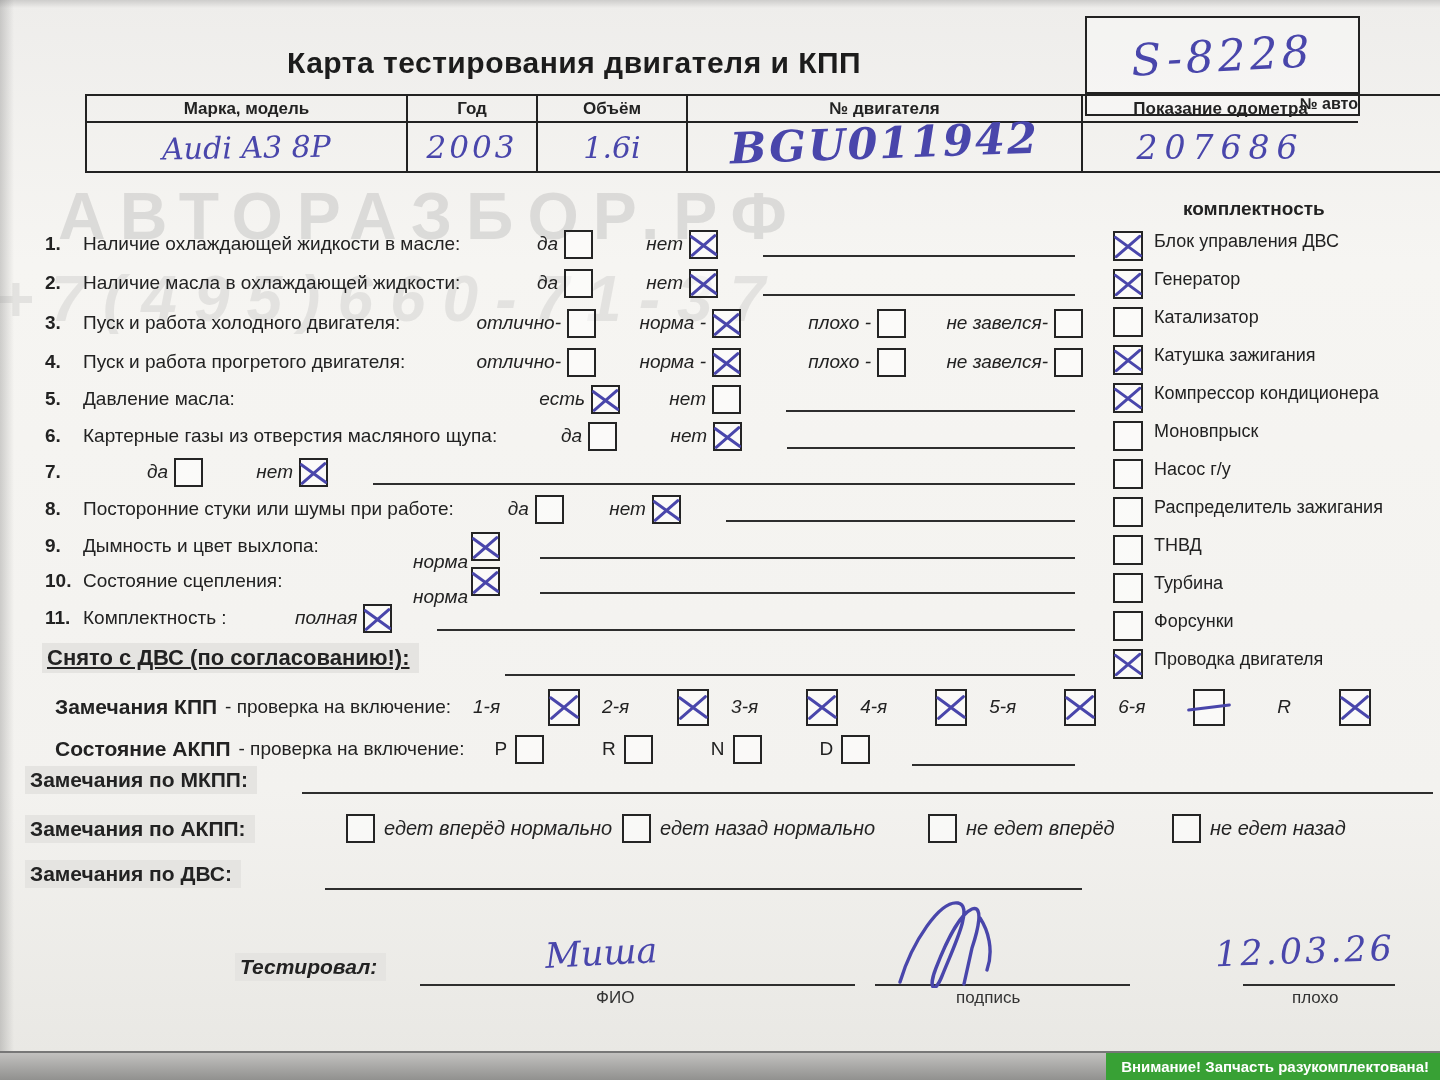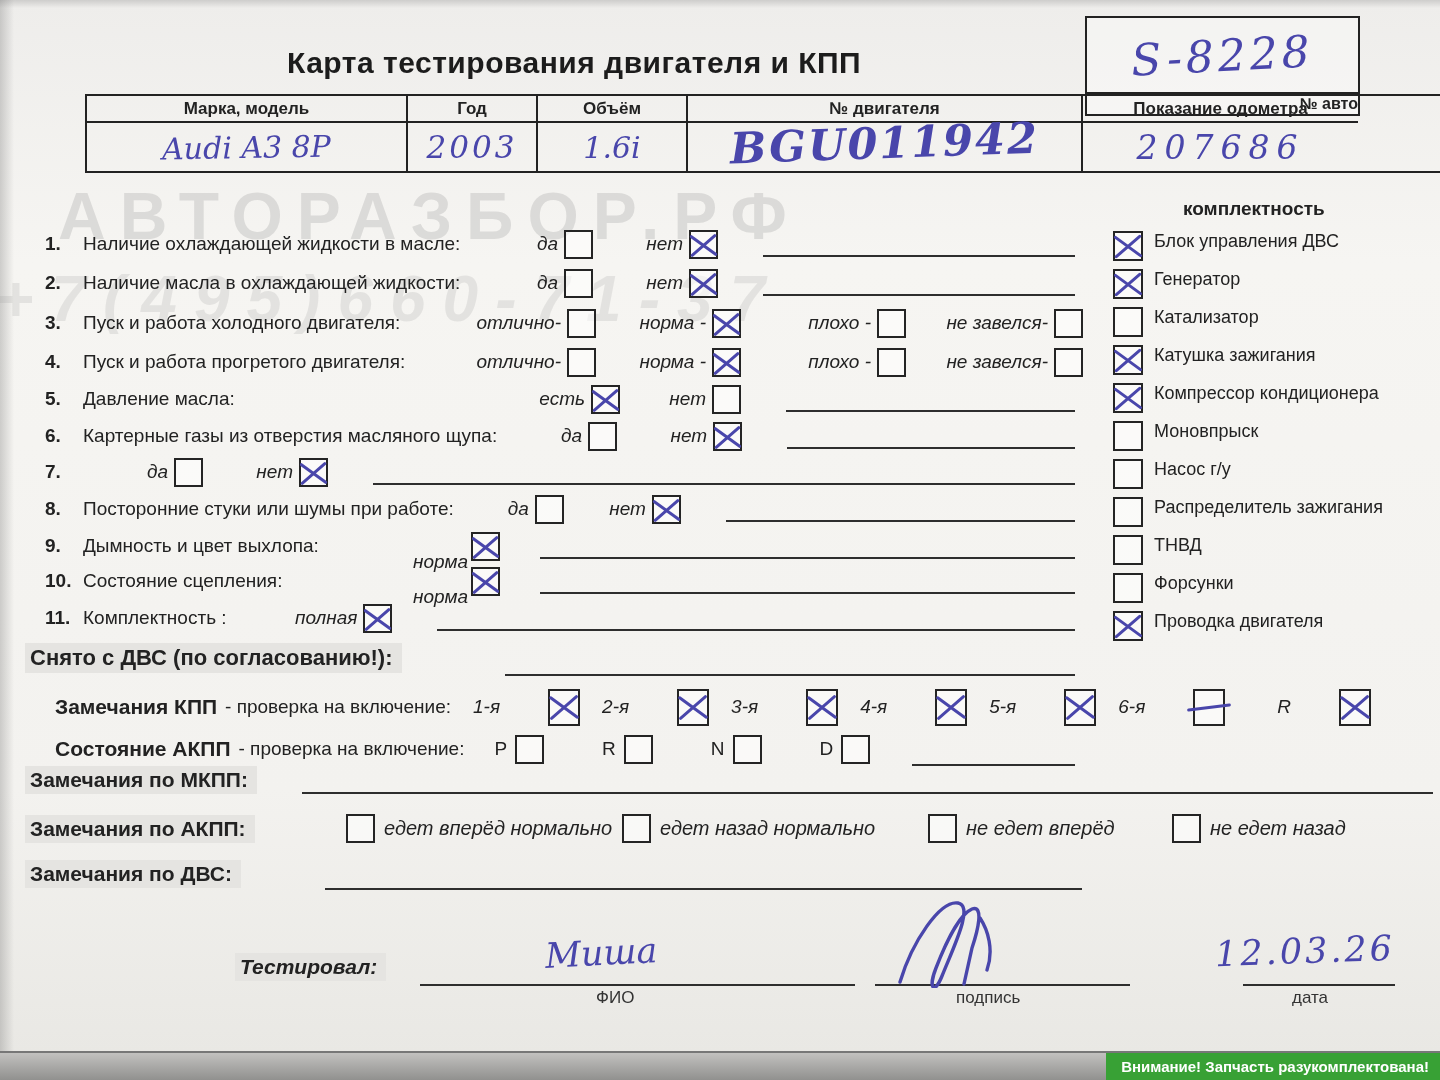--- a/index.html
+++ b/index.html
@@ -208,21 +208,21 @@
       <span class="ln ml40"></span>
     </div>
     <div class="cl-row" style="top:603px">
       <span class="num">11.</span>
       <span class="itext b212 nw">Комплектность :</span>
       <span class="ol w62 nw">полная</span>
       <span class="cb mark-x"></span>
       <span class="ln ml45"></span>
     </div>
 
-    <div class="sec s22 nw" style="left:25px;top:643px;">Снято с ДВС (по согласованию!):</div>
+    <div class="sec s22 nw" style="left:42px;top:643px;text-decoration:underline;">Снято с ДВС (по согласованию!):</div>
     <div class="hl" style="left:505px;top:672px;width:570px;"></div>
 
     <div class="kline" style="left:55px;top:686px;width:1305px;">
       <span class="kb nw">Замечания КПП</span>
       <span class="kr nw">- проверка на включение:</span>
       <span class="gear">
           <span class="gl nw">1-я</span>
           <span class="cb cb-lg mark-x"></span>
         </span>
       <span class="gear">
@@ -331,20 +331,24 @@
       <div class="ko">
           <span class="cb"></span>
           <span class="kl">Распределитель зажигания</span>
         </div>
       <div class="ko">
           <span class="cb"></span>
           <span class="kl">ТНВД</span>
         </div>
       <div class="ko">
           <span class="cb"></span>
+          <span class="kl">Турбина</span>
+        </div>
+      <div class="ko">
+          <span class="cb"></span>
           <span class="kl">Форсунки</span>
         </div>
       <div class="ko">
           <span class="cb mark-x"></span>
           <span class="kl">Проводка двигателя</span>
         </div>
     </div>
 
     <div class="sec s21 nw" style="left:235px;top:953px;font-style:italic;">Тестировал:</div>
     <div class="hl" style="left:420px;top:982px;width:435px;"></div>
@@ -352,18 +356,18 @@
     <div class="f-lab nw" style="left:596px;top:988px;">ФИО</div>
 
     <div class="hl" style="left:875px;top:982px;width:255px;"></div>
     <svg class="sig" width="150" height="92" viewBox="0 0 150 92">
       <path d="M12 86 C 24 46 52 4 70 7 C 86 10 66 50 54 80 C 46 100 40 92 48 72 C 58 46 72 18 84 13 C 96 9 90 34 84 52 L 76 88 M 92 22 C 100 34 106 54 99 74" fill="none" style="stroke:var(--ink,#4946ab);" stroke-width="3.4" stroke-linecap="round"></path>
     </svg>
     <div class="f-lab nw" style="left:956px;top:988px;">подпись</div>
 
     <div class="hand nw" style="position:absolute;left:1205px;top:931px;width:200px;text-align:center;font-size:35px;letter-spacing:3px;transform:rotate(-2deg);">12.03.26</div>
     <div class="hl" style="left:1243px;top:982px;width:152px;"></div>
-    <div class="f-lab nw" style="left:1292px;top:988px;">дата</div>
+    <div class="f-lab nw" style="left:1292px;top:988px;">плохо</div>
   </div>
 
   <div class="below"></div>
   <div class="badge nw">Внимание! Запчасть разукомплектована!</div>
 </div>
 
 </body></html>

